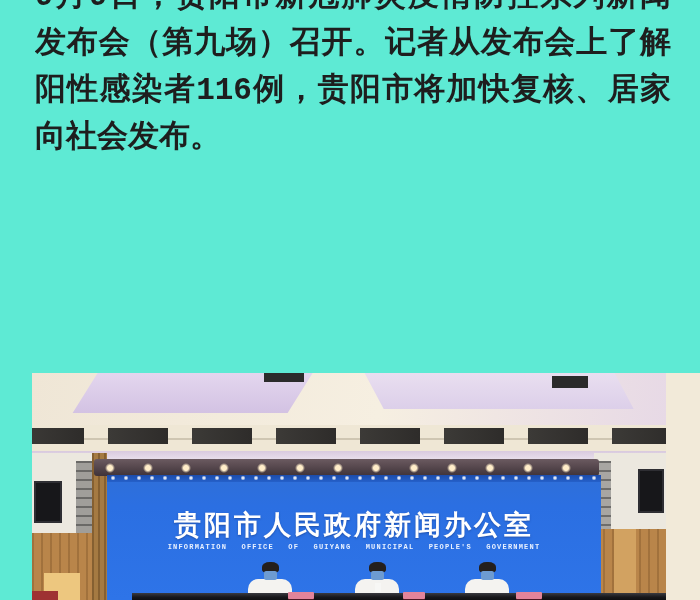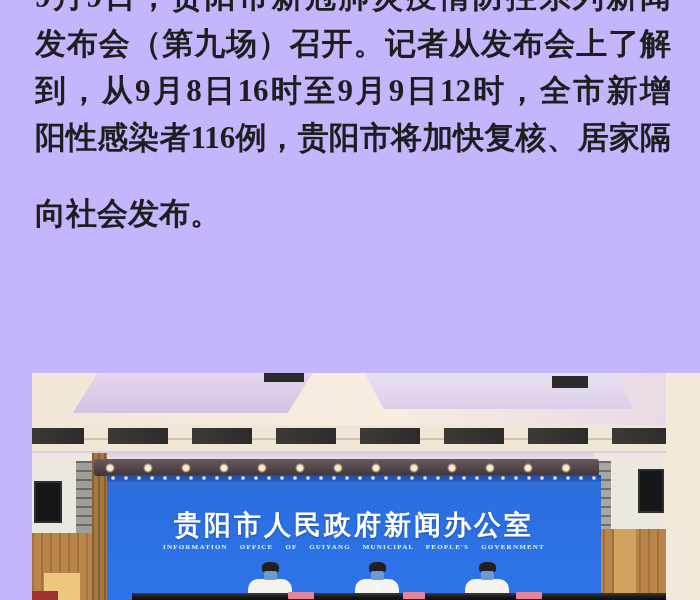--- a/index.html
+++ b/index.html
@@ -1,28 +1,28 @@
 <!DOCTYPE html>
 <html><head>
 <meta charset="utf-8">
 <style>
   * { margin:0; padding:0; box-sizing:border-box; }
   html,body { background:#ffffff; }
   #screen {
     position:relative; width:700px; height:600px; overflow:hidden;
-    background:#c4b5fd; font-family:Liberation Serif, serif;
+    background:#5eead4; font-family:Liberation Mono, monospace;
   }
 
   
   .article {
     position:absolute; left:35px; top:-27px; width:636px;
     color:#1e1e1e; font-size:31px; font-weight:600; line-height:47px;
   }
   .article .ln { height:47px; text-align:justify; text-align-last:justify; overflow:hidden; }
-  .article .ln-last { text-align-last:left;margin-top:29px; }
+  .article .ln-last { text-align-last:left; }
 
   
   .photo {
     position:absolute; left:32px; top:373px; width:682px; height:227px;
     overflow:hidden; background:#f2ead9;
   }
   .photo * { position:absolute; }
 
   .ceiling { left:0; top:0; width:634px; height:52px;
     background:linear-gradient(100deg,#efe6d6 0%,#f6efe1 55%,#e7d9e6 100%); overflow:hidden; }
@@ -103,21 +103,20 @@
   .f3 { left:484px; width:26px; }
 </style>
 </head>
 <body>
 
 <div id="screen">
 
   <div class="article">
     <div class="ln">9月9日，贵阳市新冠肺炎疫情防控系列新闻</div>
     <div class="ln">发布会（第九场）召开。记者从发布会上了解</div>
-    <div class="ln">到，从9月8日16时至9月9日12时，全市新增</div>
     <div class="ln">阳性感染者116例，贵阳市将加快复核、居家隔</div>
     <div class="ln ln-last">向社会发布。</div>
   </div>
 
   <figure class="photo">
 
     <div class="ceiling">
       <div class="cpanel1"></div>
       <div class="cpanel2"></div>
       <div class="speaker1"></div>

